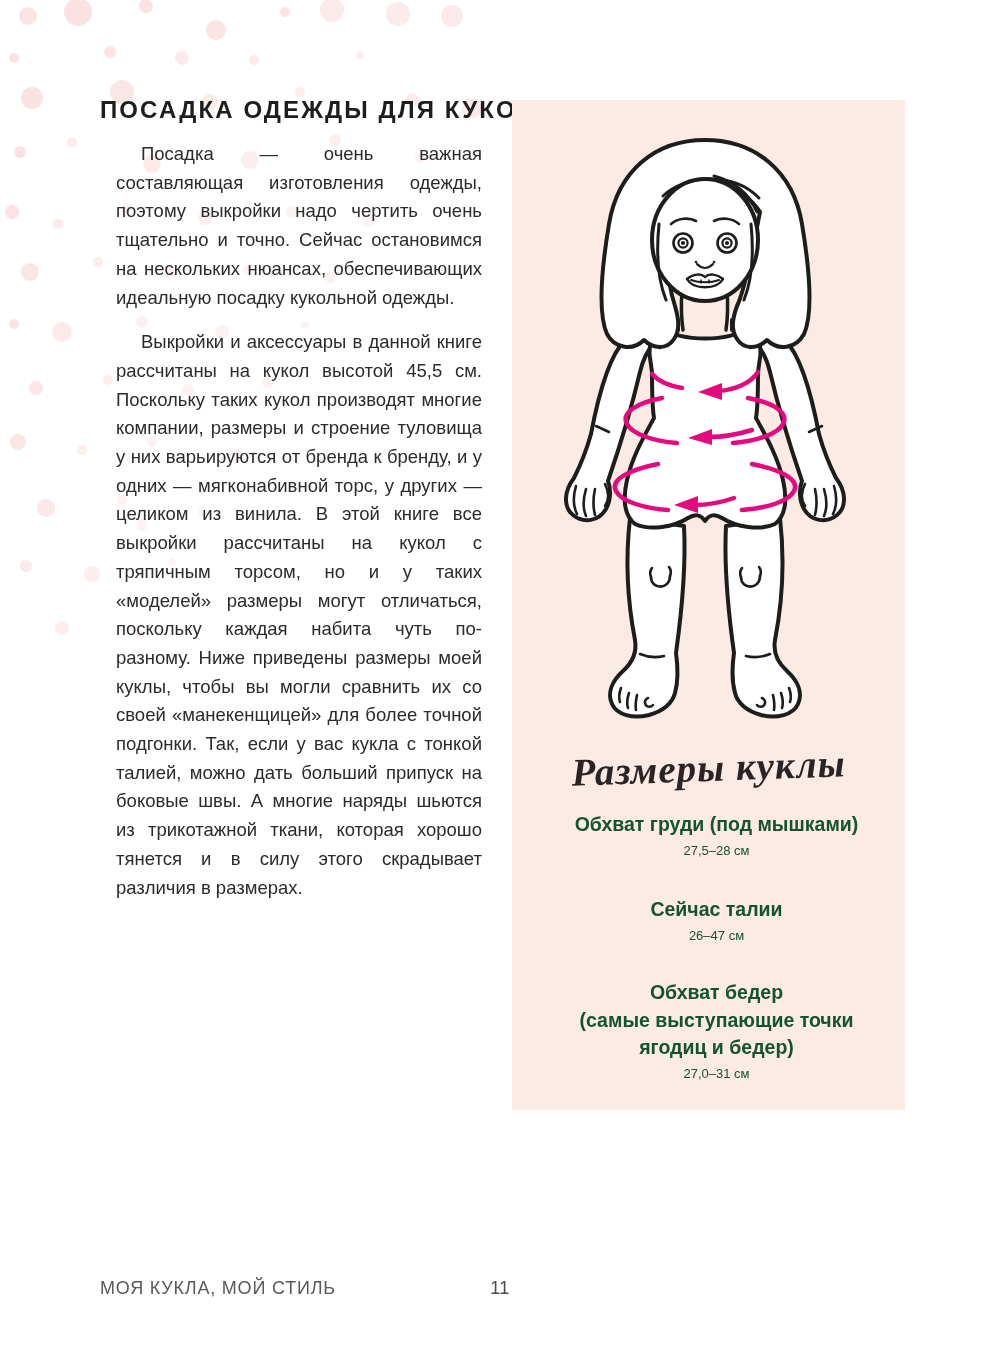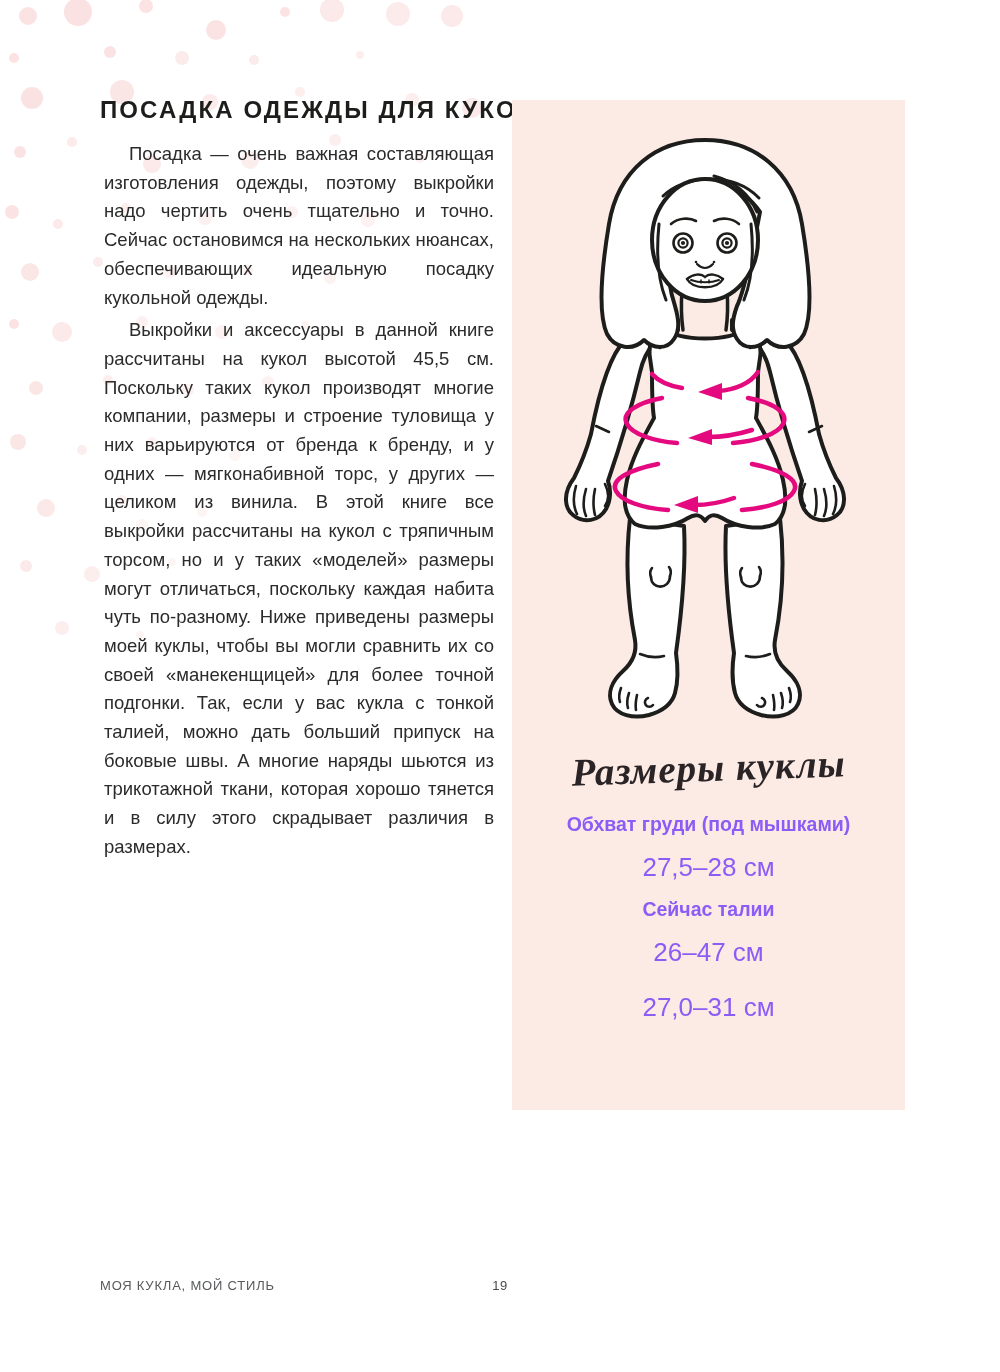--- a/index.html
+++ b/index.html
@@ -7,39 +7,39 @@
     position:relative;width:1000px;height:1372px;background:#ffffff;
     overflow:hidden;font-family:"Liberation Sans",sans-serif;
   }
   .dots{position:absolute;left:0;top:0;pointer-events:none;}
   .text-col{position:absolute;left:100px;top:96px;width:398px;}
   .page-title{
     margin:0 0 16px 0;font-size:24px;font-weight:bold;letter-spacing:2.1px;
     color:#1d1d1b;white-space:nowrap;
   }
   .body-text p{
-    margin:4px;text-indent:25px;font-size:18.5px;line-height:28.7px;
+    margin:16px;text-indent:25px;font-size:18.5px;line-height:28.7px;
     text-align:justify;color:#2b2b2b;
   }
   .panel{
     position:absolute;left:512px;top:100px;width:393px;height:1010px;
     background:#fcebe4;
   }
   .doll{position:absolute;top:34px;left:50%;transform:translateX(-50%);}
   .script-heading{
     position:absolute;top:645px;left:0;width:100%;text-align:center;
     font-family:"Liberation Serif",serif;font-style:italic;font-weight:bold;
     font-size:39px;color:#2a2426;transform:rotate(-2deg);letter-spacing:1px;
   }
-  .meas{position:absolute;left:0;width:100%;text-align:center;color:#8b5cf6;}
+  .meas{position:absolute;left:0;width:100%;text-align:center;color:#14532d;padding-left:8px;}
   .meas .meas-label{font-weight:bold;font-size:19.5px;line-height:27.5px;white-space:pre-line;}
-  .meas .meas-value{font-size:26px;margin-top:13px;}
+  .meas .meas-value{font-size:13px;margin-top:4px;}
   .m1{top:711px}.m2{top:796px}.m3{top:879px}
   .footer{position:absolute;left:0;top:1278px;width:100%;height:20px;
-    font-size:13px;color:#58595b;letter-spacing:0.8px;}
+    font-size:18px;color:#58595b;letter-spacing:0.8px;}
   .footer-book{position:absolute;left:100px;top:0;}
   .footer-page{position:absolute;left:0;top:0;width:100%;text-align:center;letter-spacing:0.5px;color:#4a4a4c;}
 </style>
 </head>
 <body>
 
 <div class="page">
 
   <svg class="dots" width="520" height="680" viewBox="0 0 520 680">
     <g fill="#fbe3e3">
@@ -219,22 +219,25 @@
 
     <div class="meas m1">
       <div class="meas-label">Обхват груди (под мышками)</div>
       <div class="meas-value">27,5–28 см</div>
     </div>
     <div class="meas m2">
       <div class="meas-label">Сейчас талии</div>
       <div class="meas-value">26–47 см</div>
     </div>
     <div class="meas m3">
+      <div class="meas-label">Обхват бедер
+(самые выступающие точки
+ягодиц и бедер)</div>
       <div class="meas-value">27,0–31 см</div>
     </div>
   </div>
 
   <div class="footer">
     <span class="footer-book">МОЯ КУКЛА, МОЙ СТИЛЬ</span>
-    <span class="footer-page">19</span>
+    <span class="footer-page">11</span>
   </div>
 
 </div>
 
 </body></html>

